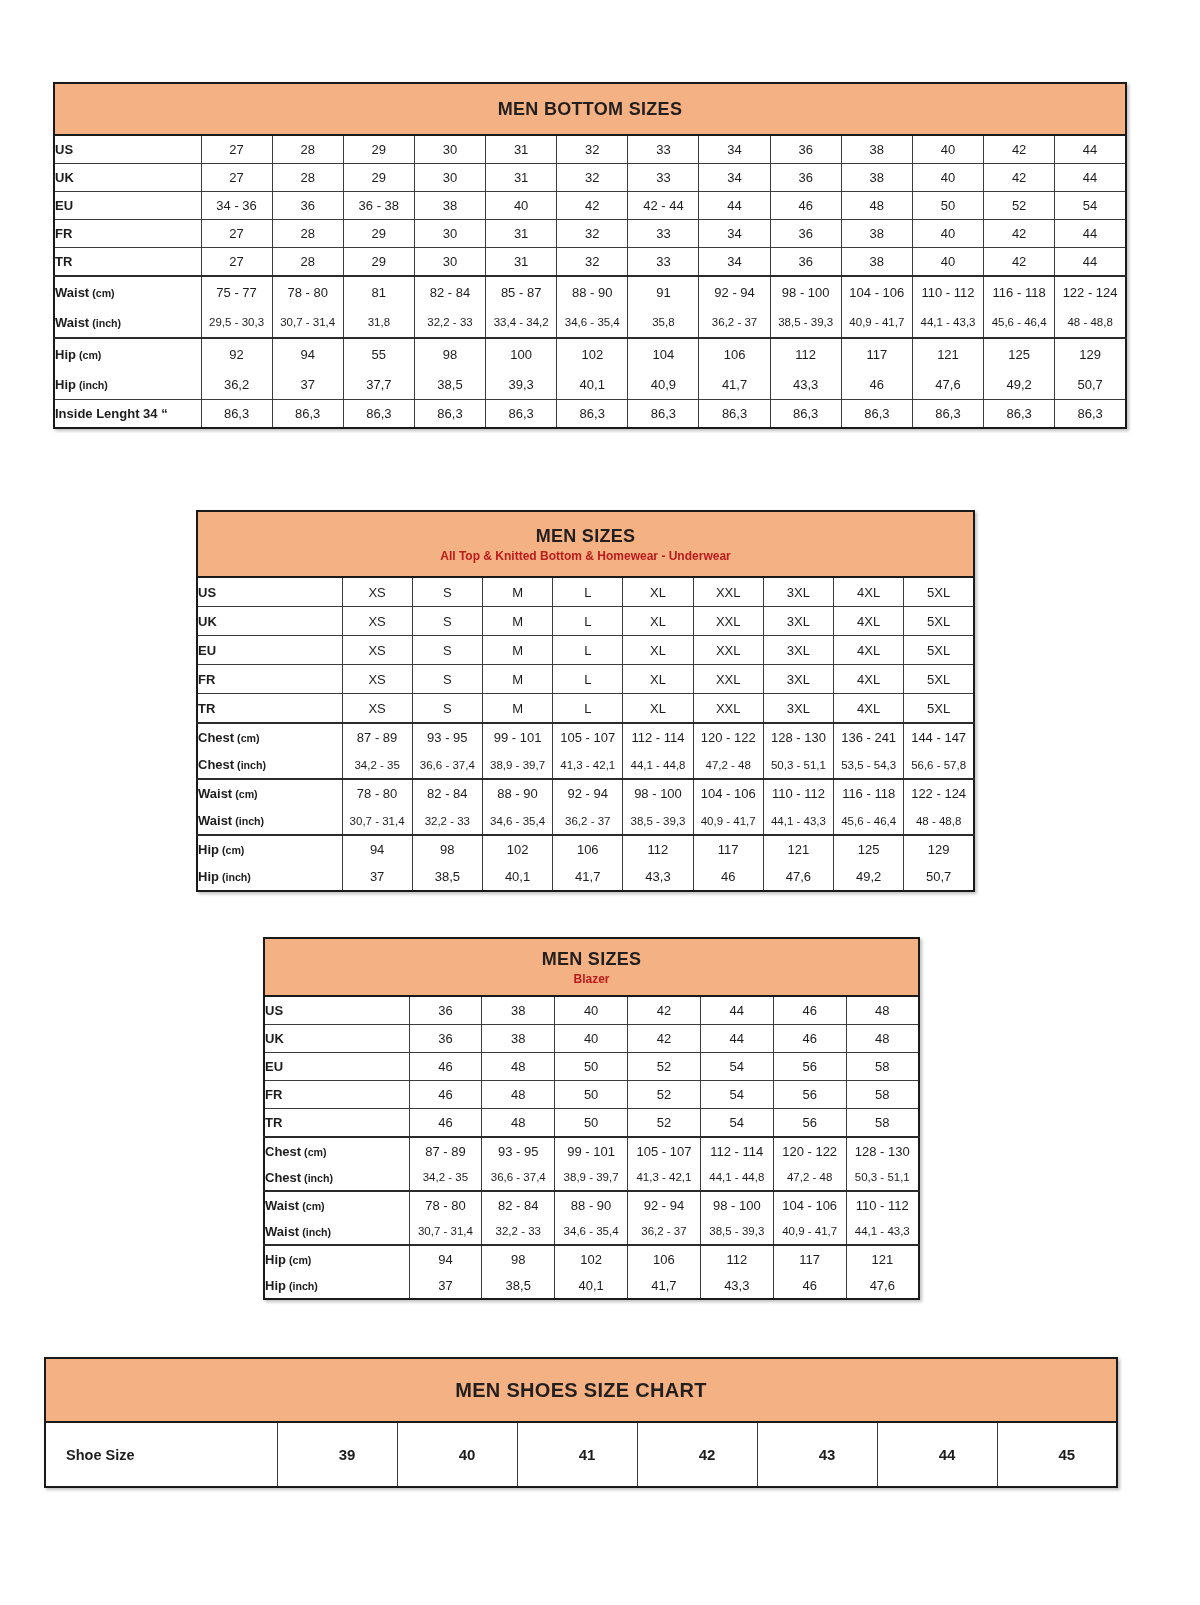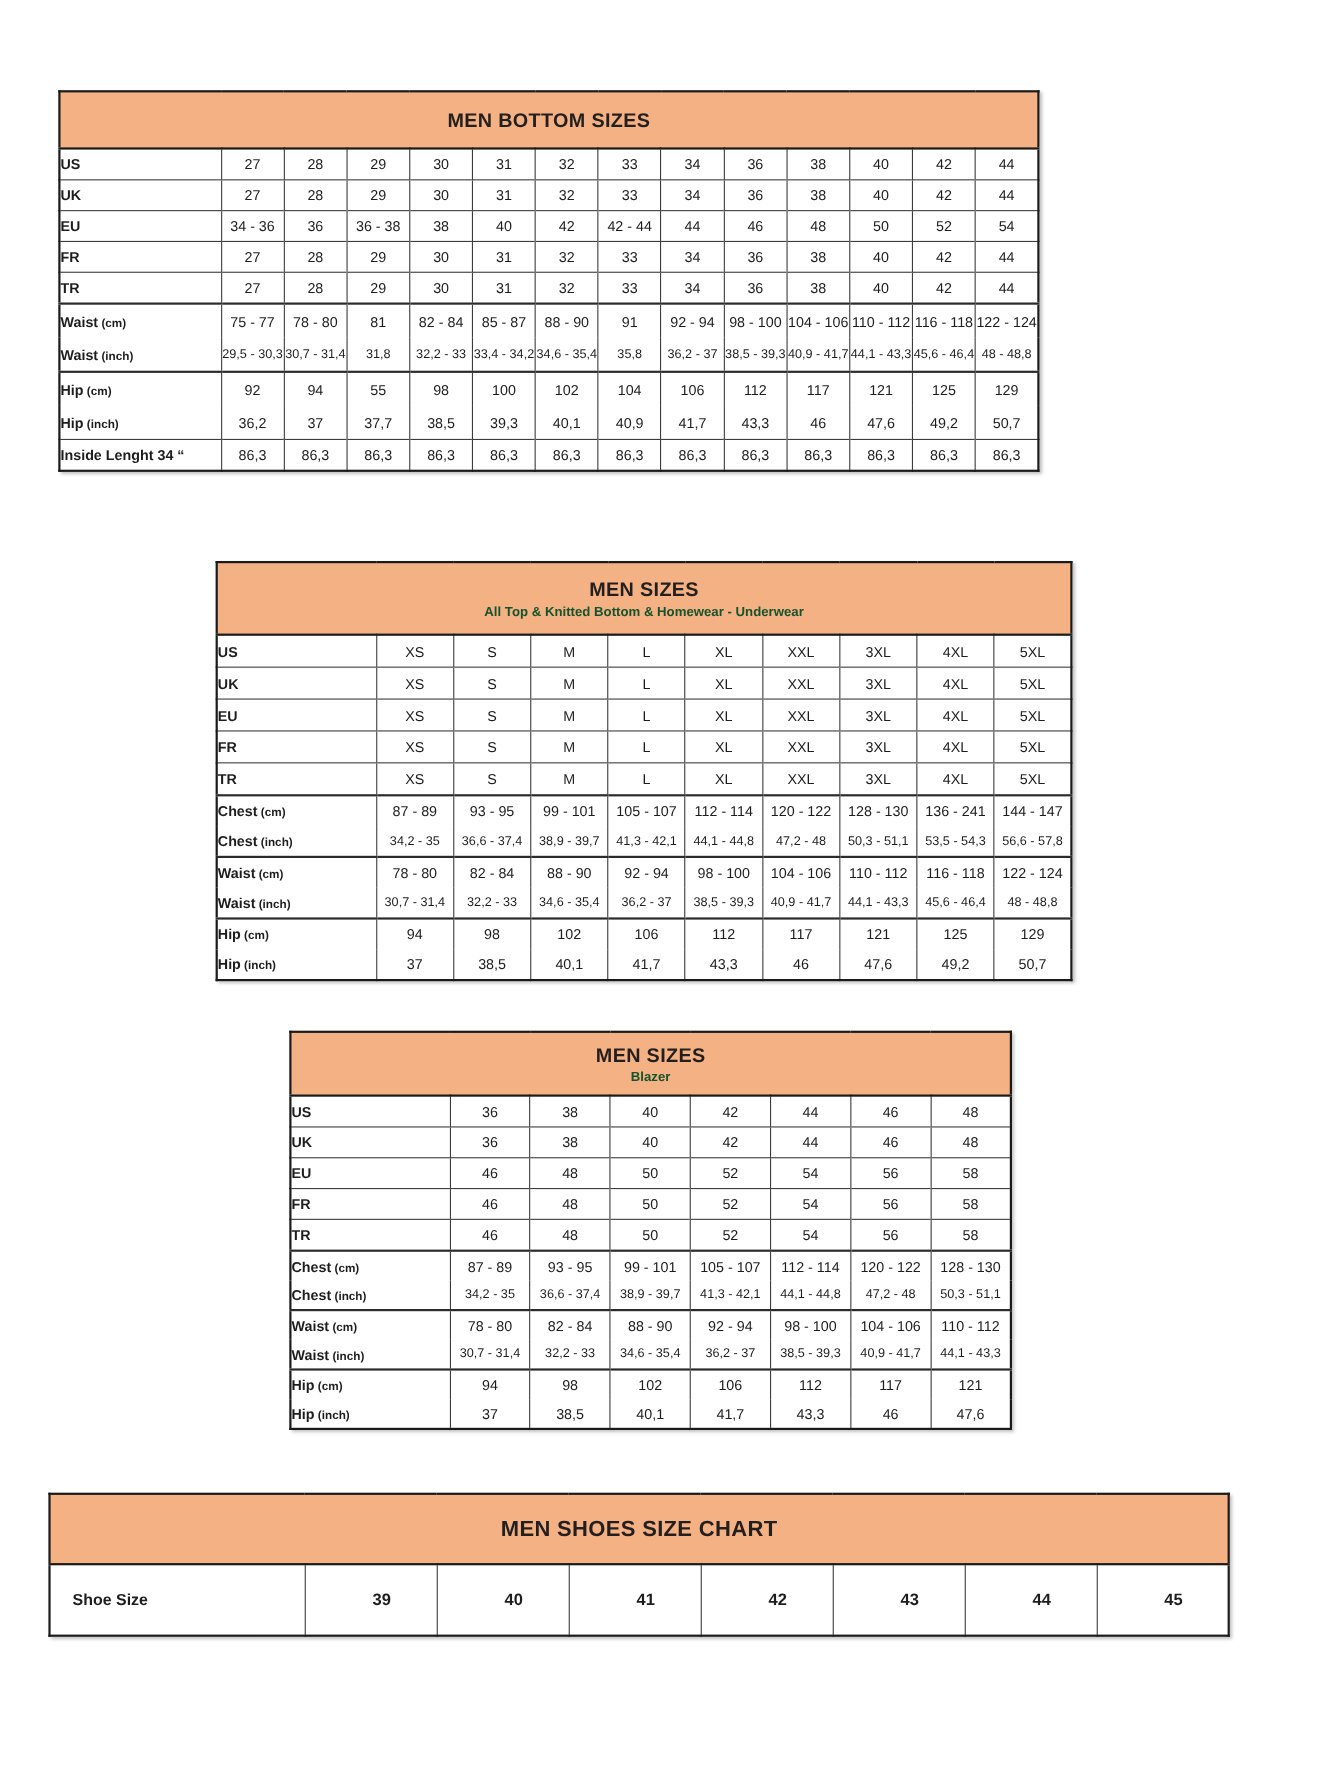--- a/index.html
+++ b/index.html
@@ -10,36 +10,36 @@
   table.tbl {
     border-collapse:collapse; table-layout:fixed; width:100%;
     border:2px solid #1a1a1a; background:#ffffff;
     box-shadow:2px 2px 3px rgba(0,0,0,0.25);
   }
   table.tbl td, table.tbl th { padding:0; }
 
   
   th.band { background:#f4b183; border-bottom:2px solid #1a1a1a; text-align:center; vertical-align:middle; }
   .band .ttl { font-weight:bold; font-size:18px; color:#231f1f; letter-spacing:0.3px; }
-  .band .sub { font-weight:bold; font-size:12px; color:#14532d; margin-top:2px; }
+  .band .sub { font-weight:bold; font-size:12px; color:#b91c1c; margin-top:2px; }
 
   
   td { border-left:1px solid #3c3c3c; border-top:1px solid #3c3c3c; text-align:center; vertical-align:middle; font-size:13px; }
   td:first-child { border-left:none; }
   tr.first-row td { border-top:none; }
   tr.thick td { border-top:2px solid #2b2b2b; }
   tr.no-top td { border-top:none; }
 
   td.lbl { text-align:left; font-weight:bold; padding-left:17px; font-size:13px; white-space:nowrap; }
   td.lbl .unit { font-size:0.82em; }
   tr.small-vals td:not(.lbl) { font-size:11.5px; }
   tr.bold-vals td:not(.lbl) { font-weight:bold; font-size:15px; }
 
   
-  #t1 { left:53px;  top:82px;   width:892px; }
+  #t1 { left:53px;  top:82px;   width:1074px; }
   #t2 { left:196px; top:510px;  width:779px;  }
   #t3 { left:263px; top:937px;  width:657px;  }
   #t4 { left:44px;  top:1357px; width:1074px; }
 
   #t1 col.labelcol { width:147px; }
   #t2 col.labelcol { width:145px; }
   #t3 col.labelcol { width:145px; }
   #t4 col.labelcol { width:232px; }
 
   #t1 .band { height:50px; }

